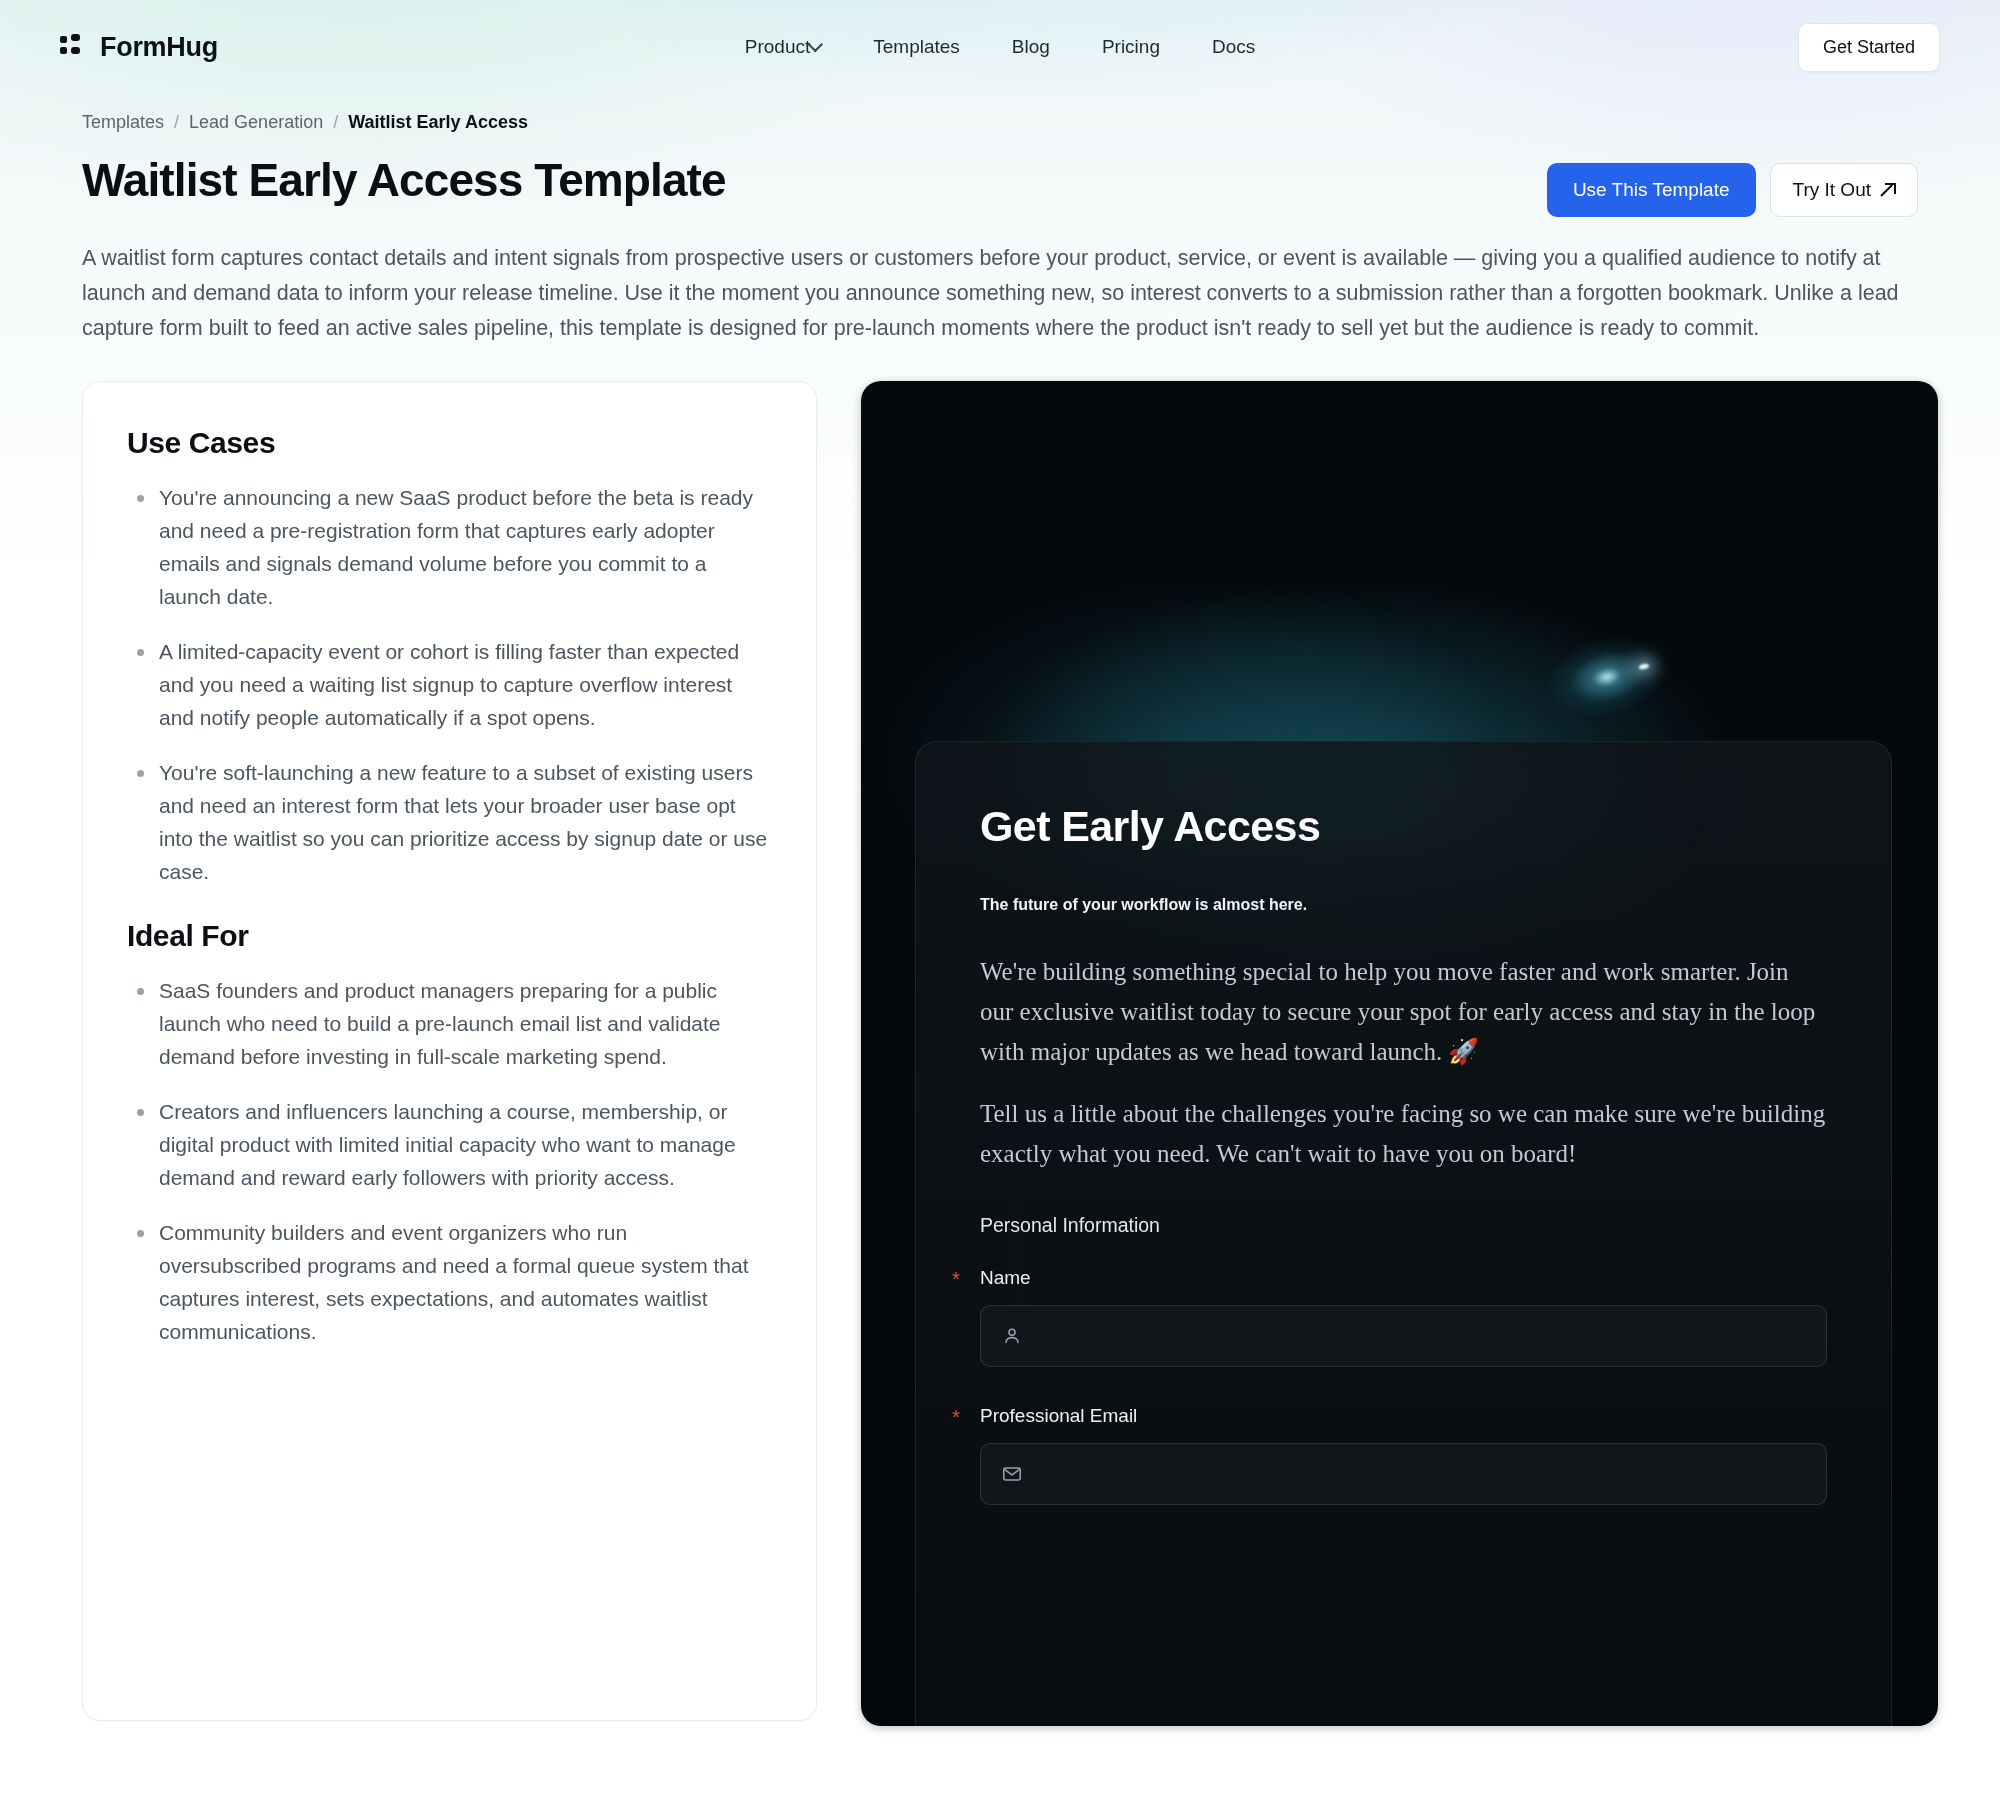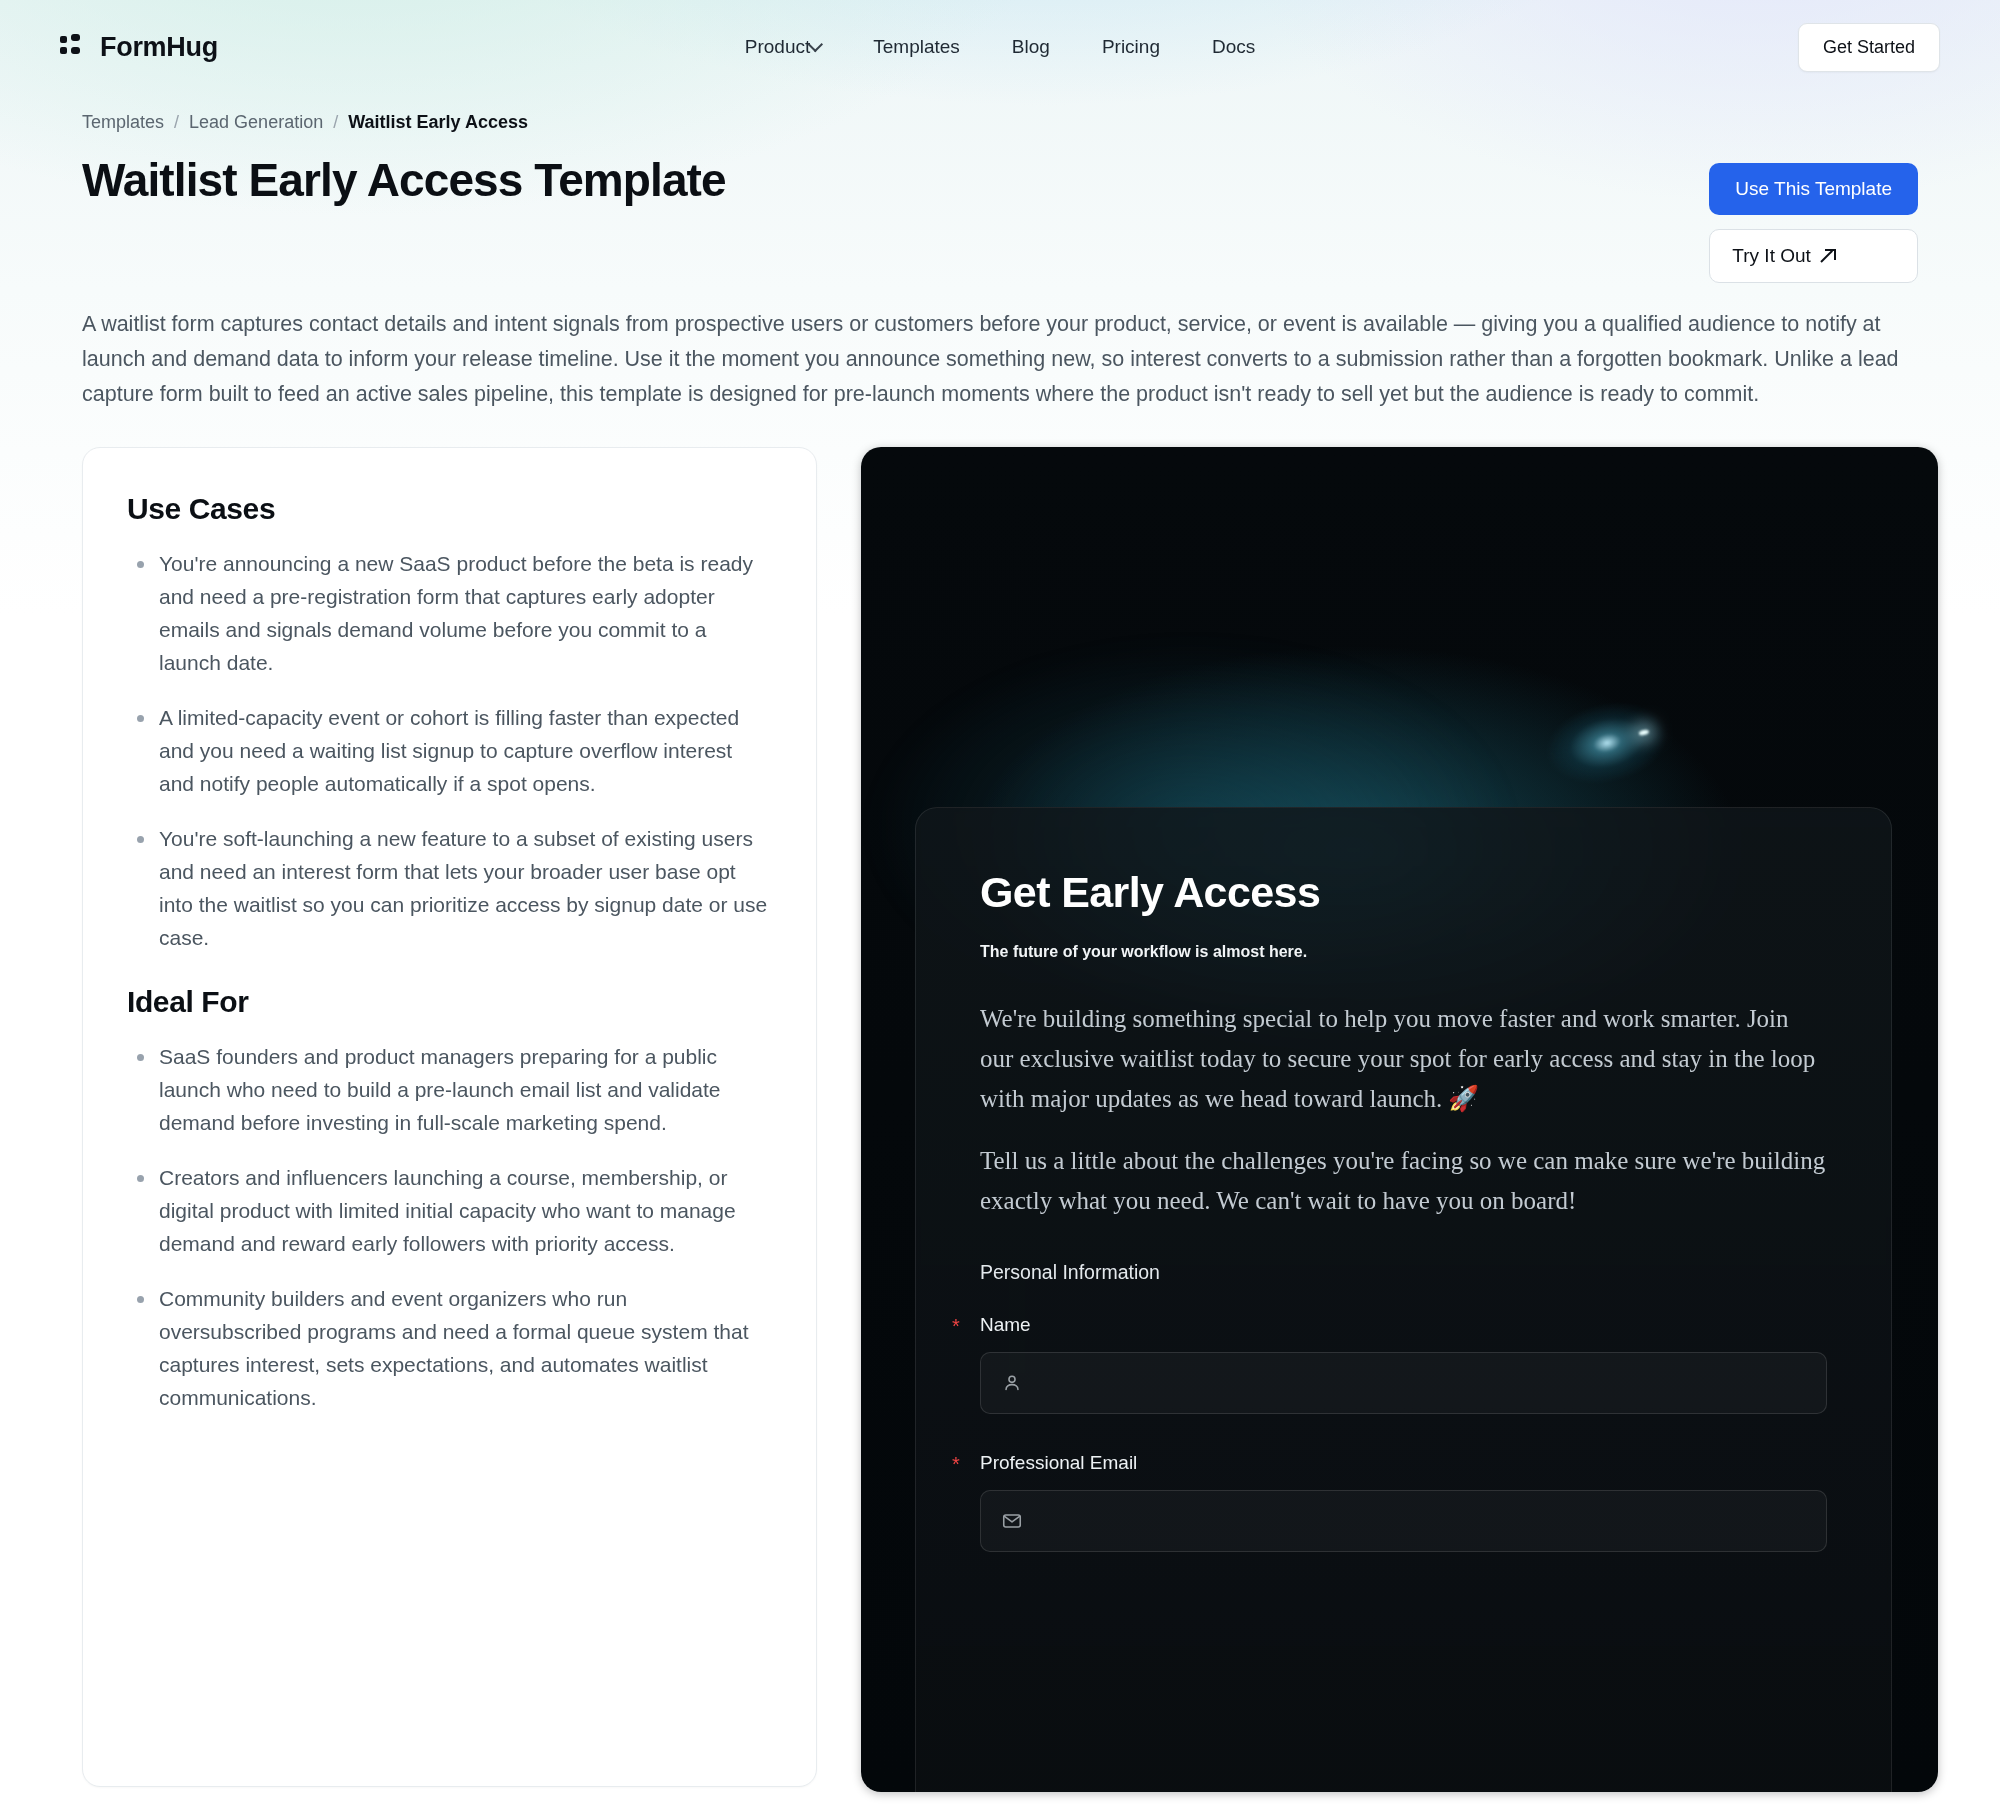--- a/index.html
+++ b/index.html
@@ -108,21 +108,21 @@
     justify-content: space-between;
     gap: 30px;
   }
   .page-title {
     font-size: 46px;
     line-height: 1.12;
     font-weight: 700;
     color: #0b0f14;
     letter-spacing: -0.9px;
   }
-  .title-actions { display: flex; gap: 14px; padding-top: 8px; flex-direction: column; }
+  .title-actions { display: flex; gap: 14px; padding-top: 8px; }
   .btn-primary {
     background: #2563eb;
     color: #ffffff;
     border: none;
     border-radius: 10px;
     font-size: 19px;
     padding: 15px 26px;
     cursor: pointer;
     font-family: inherit;
   }
@@ -262,21 +262,21 @@
     border-top-left-radius: 22px;
     border-top-right-radius: 22px;
     backdrop-filter: blur(3px);
     padding: 60px 64px 0 64px;
   }
   .form-title {
     font-size: 43px;
     font-weight: 700;
     color: #ffffff;
     letter-spacing: -0.6px;
-    margin-bottom: 26px;
+    margin-bottom: 45px;
   }
   .form-lead {
     font-size: 16px;
     font-weight: 700;
     color: #f2f5f7;
     margin-bottom: 38px;
   }
   .form-para {
     font-size: 25px;
     line-height: 1.6;

